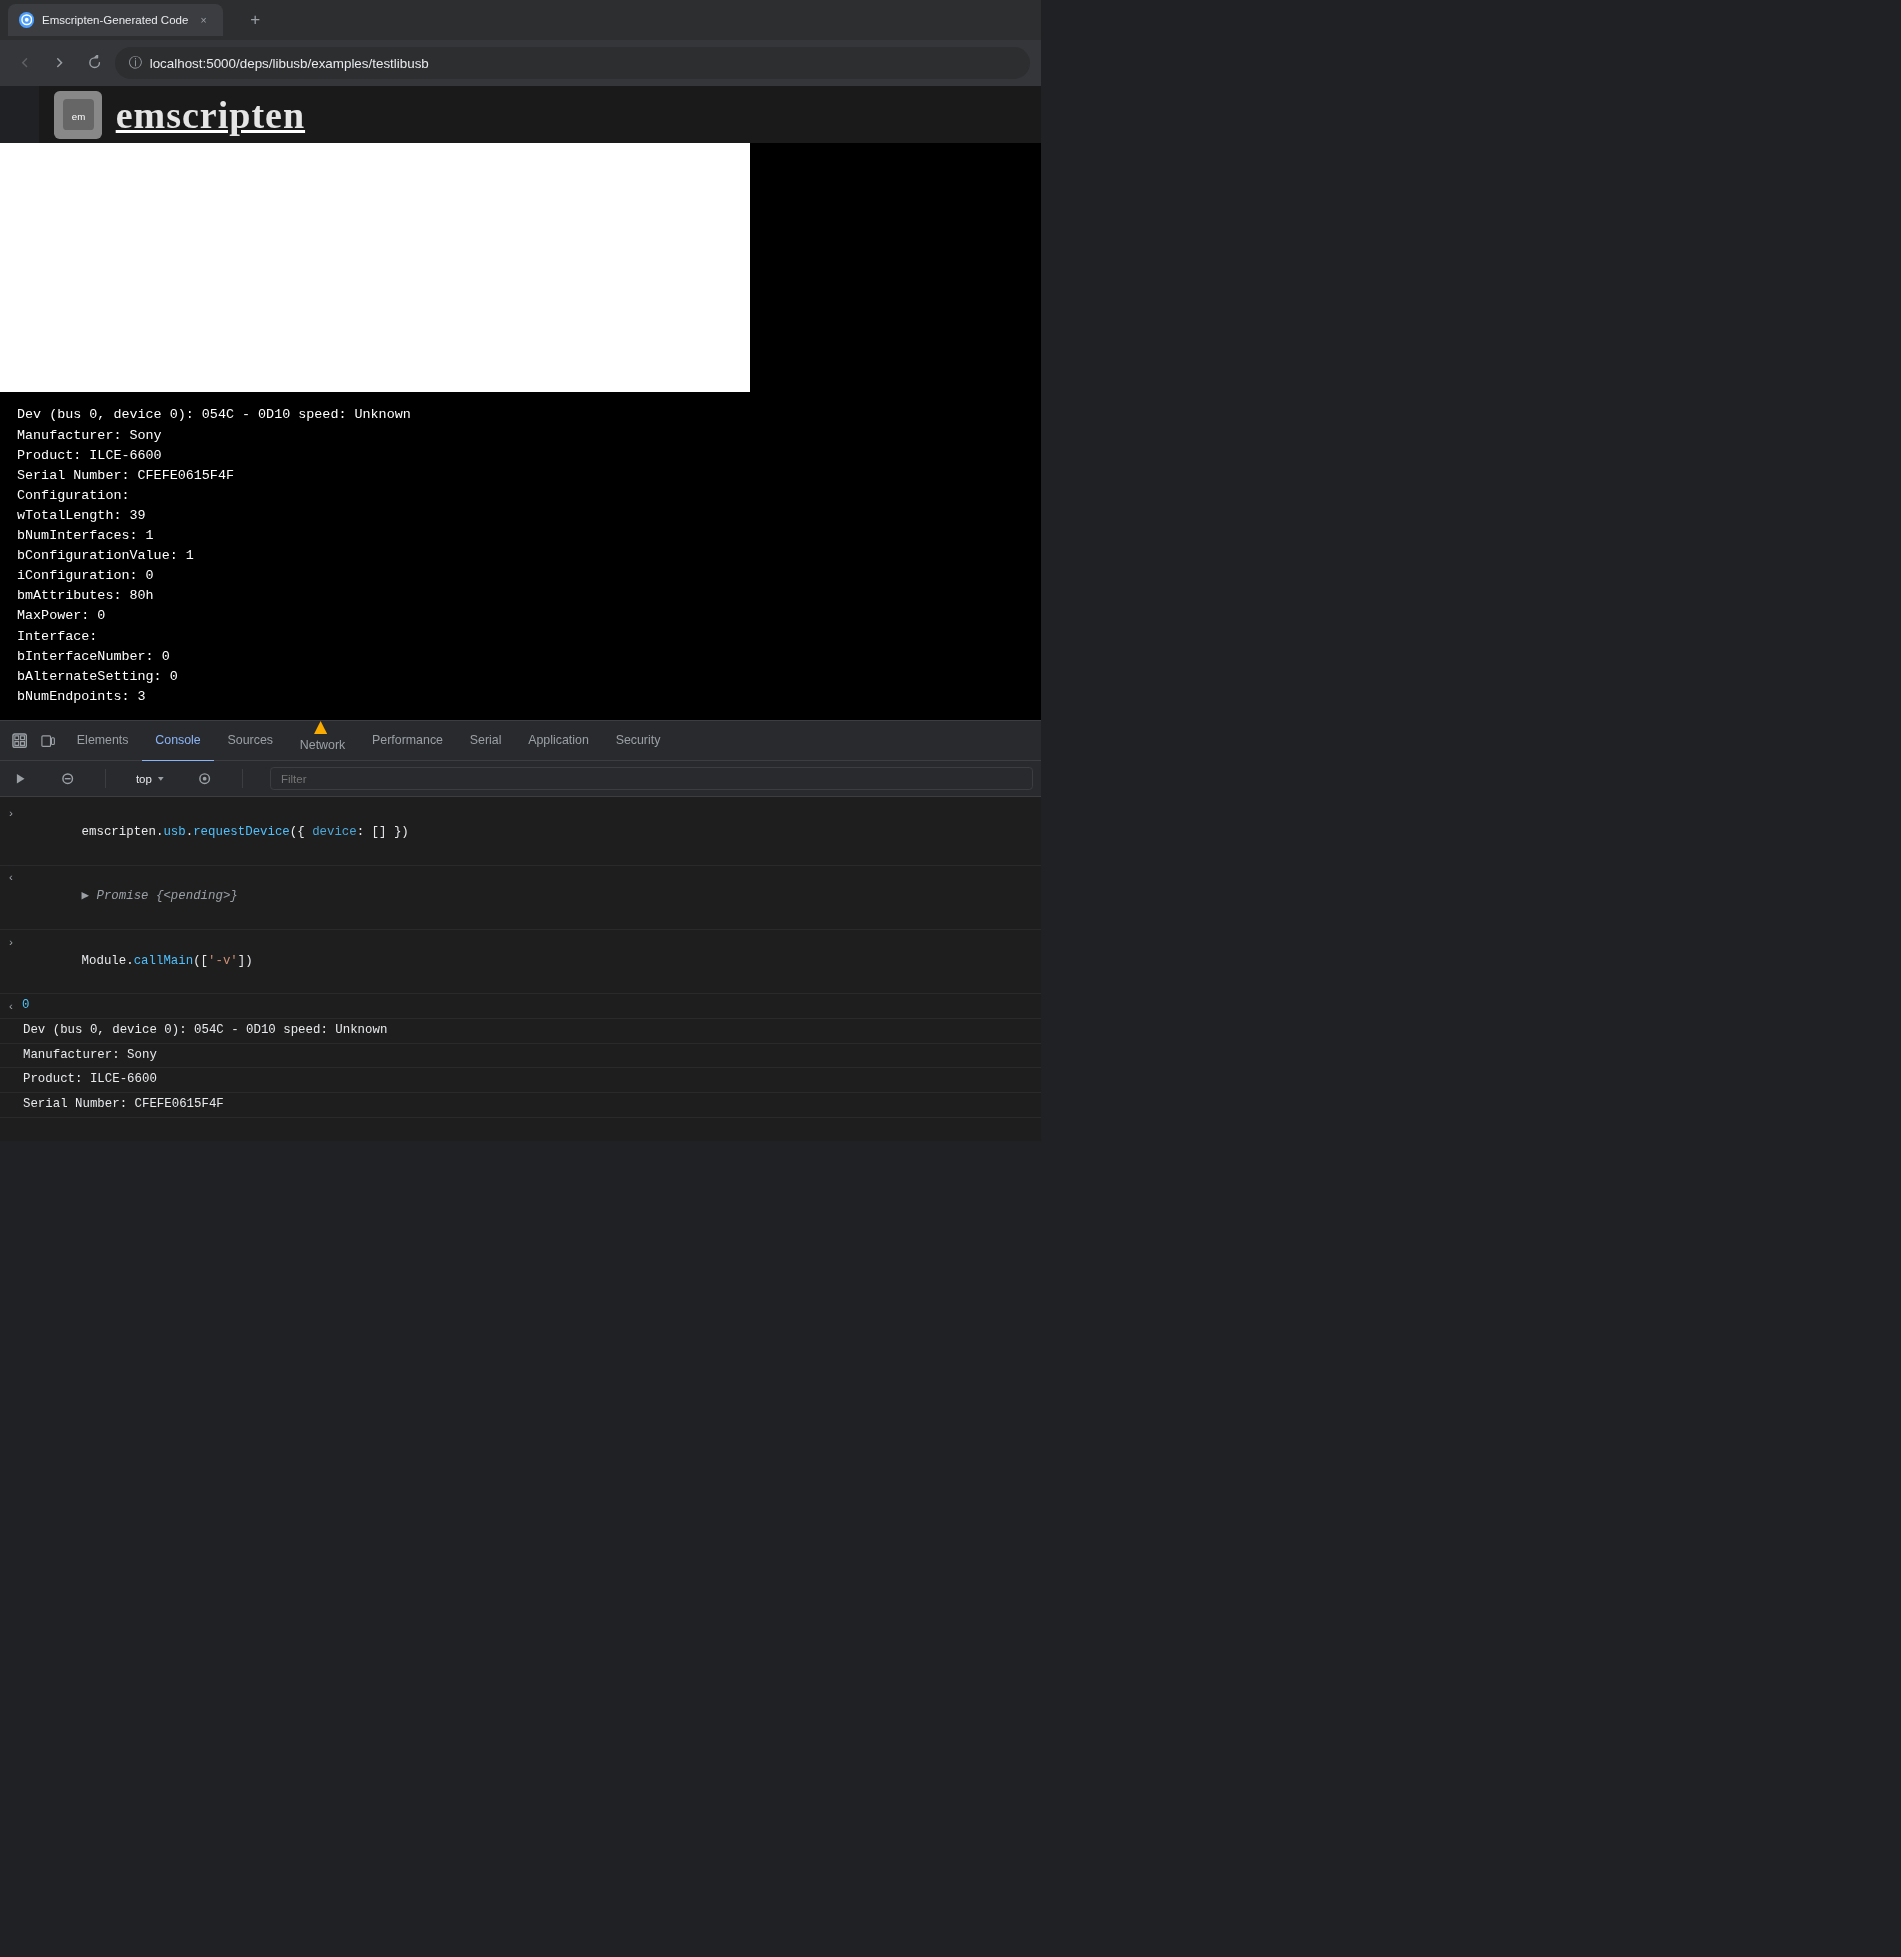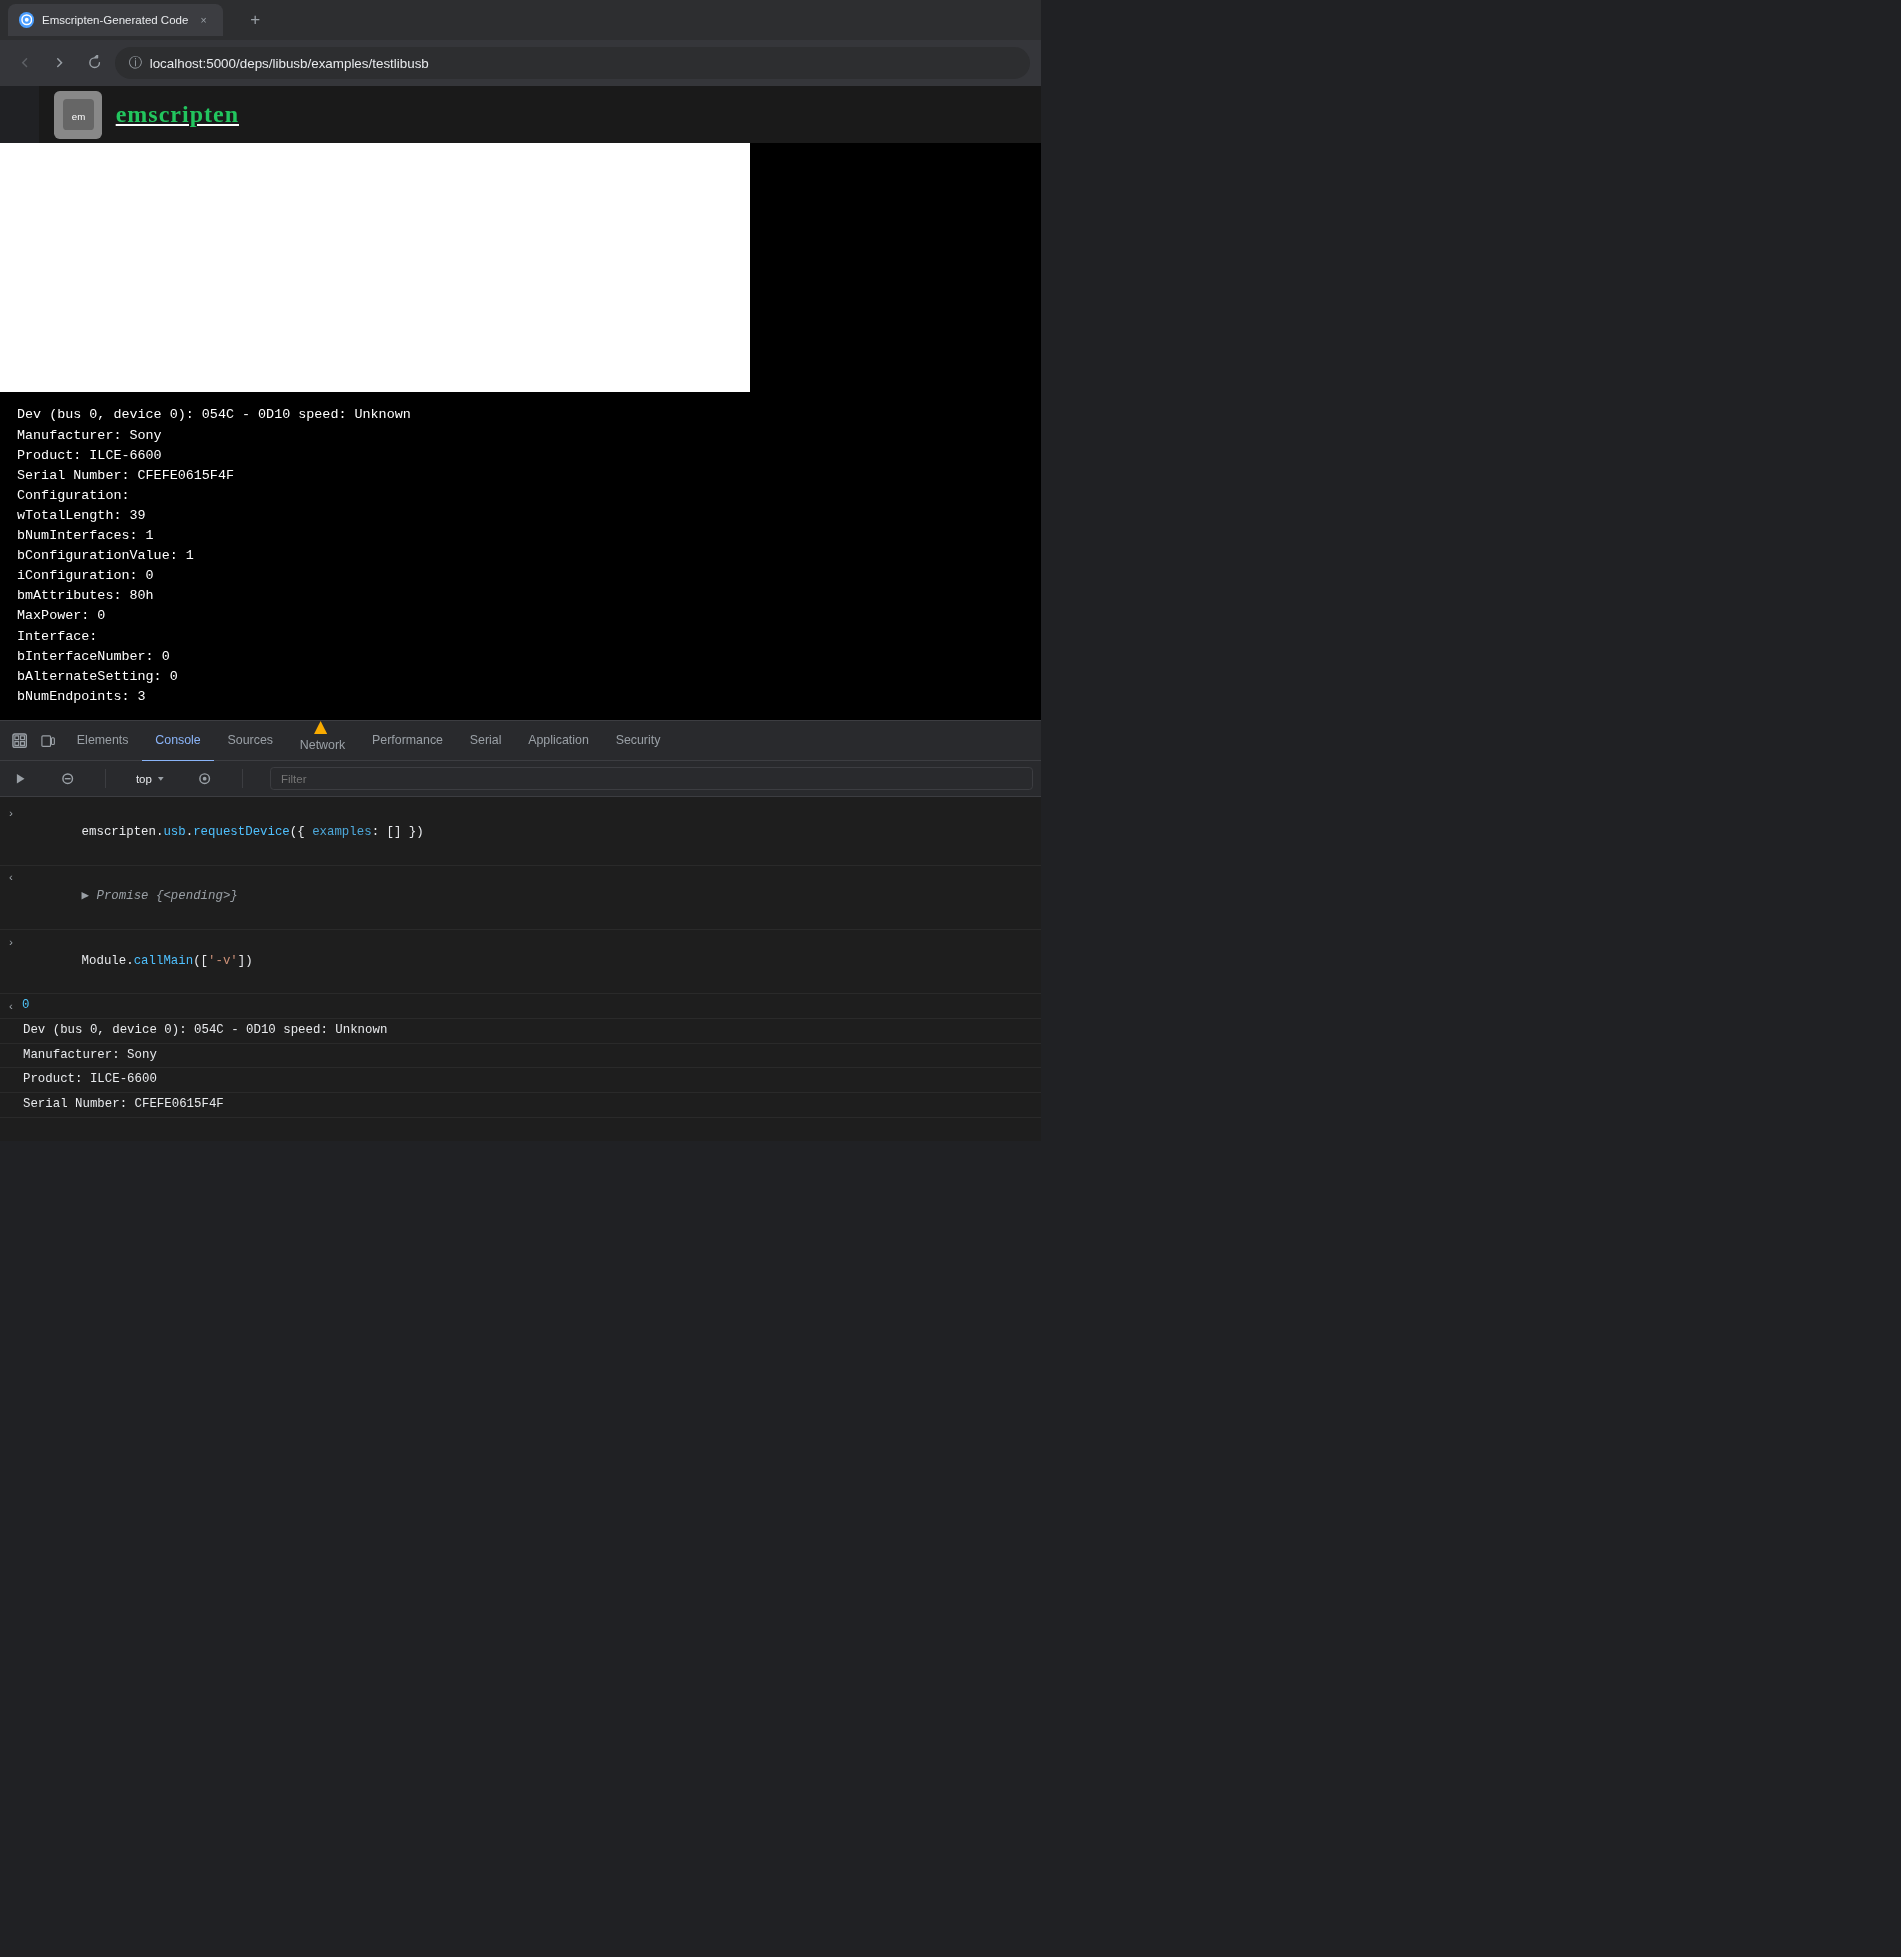--- a/index.html
+++ b/index.html
@@ -400,21 +400,21 @@
   </div>
 </div>
 
 <div class="emscripten-header">
   <div class="emscripten-logo">
     <svg width="31" height="31" viewBox="0 0 32 32" style="font-size:10px">
         <rect width="32" height="32" rx="4" fill="#666"></rect>
         <text x="16" y="22" text-anchor="middle" font-size="10" fill="white">em</text>
       </svg>
   </div>
-  <span class="emscripten-title" style="font-size:24px;font-weight:900;color:#22c55e;font-family:Georgia,serif;text-decoration:underline;text-decoration-color:white;">emscripten</span>
+  <span class="emscripten-title" style="font-size:38px;font-weight:900;color:#e5e5e5;font-family:Georgia,serif;text-decoration:underline;text-decoration-color:white;">emscripten</span>
 </div>
 
 <div class="page-area">
   <div class="page-content"></div>
   <div class="page-black"></div>
 </div>
 
 <div class="terminal-area">
   <div>Dev (bus 0, device 0): 054C - 0D10 speed: Unknown</div>
   <div>  Manufacturer:                 Sony</div>
@@ -506,21 +506,21 @@
     </div>
     <div class="devtools-separator"></div>
     <input class="filter-input" placeholder="Filter" style="">
   </div>
 
   <div class="console-output">
 
     <div class="console-line">
       <span class="console-arrow right">›</span>
       <span class="console-text">
-        <span style="color:#e8eaed;">emscripten.</span><span class="cyan">usb</span><span style="color:#e8eaed;">.</span><span class="cyan">requestDevice</span><span style="color:#e8eaed;">({ </span><span class="blue-bright">examples</span><span style="color:#e8eaed;">: [] })</span>
+        <span style="color:#e8eaed;">emscripten.</span><span class="cyan">usb</span><span style="color:#e8eaed;">.</span><span class="cyan">requestDevice</span><span style="color:#e8eaed;">({ </span><span class="blue-bright">device</span><span style="color:#e8eaed;">: [] })</span>
       </span>
     </div>
 
     <div class="console-line">
       <span class="console-arrow left">‹</span>
       <span class="console-text">
         <span style="color:#9aa0a6;">▶</span> <span class="italic-pending">Promise {&lt;pending&gt;}</span>
       </span>
     </div>
 

